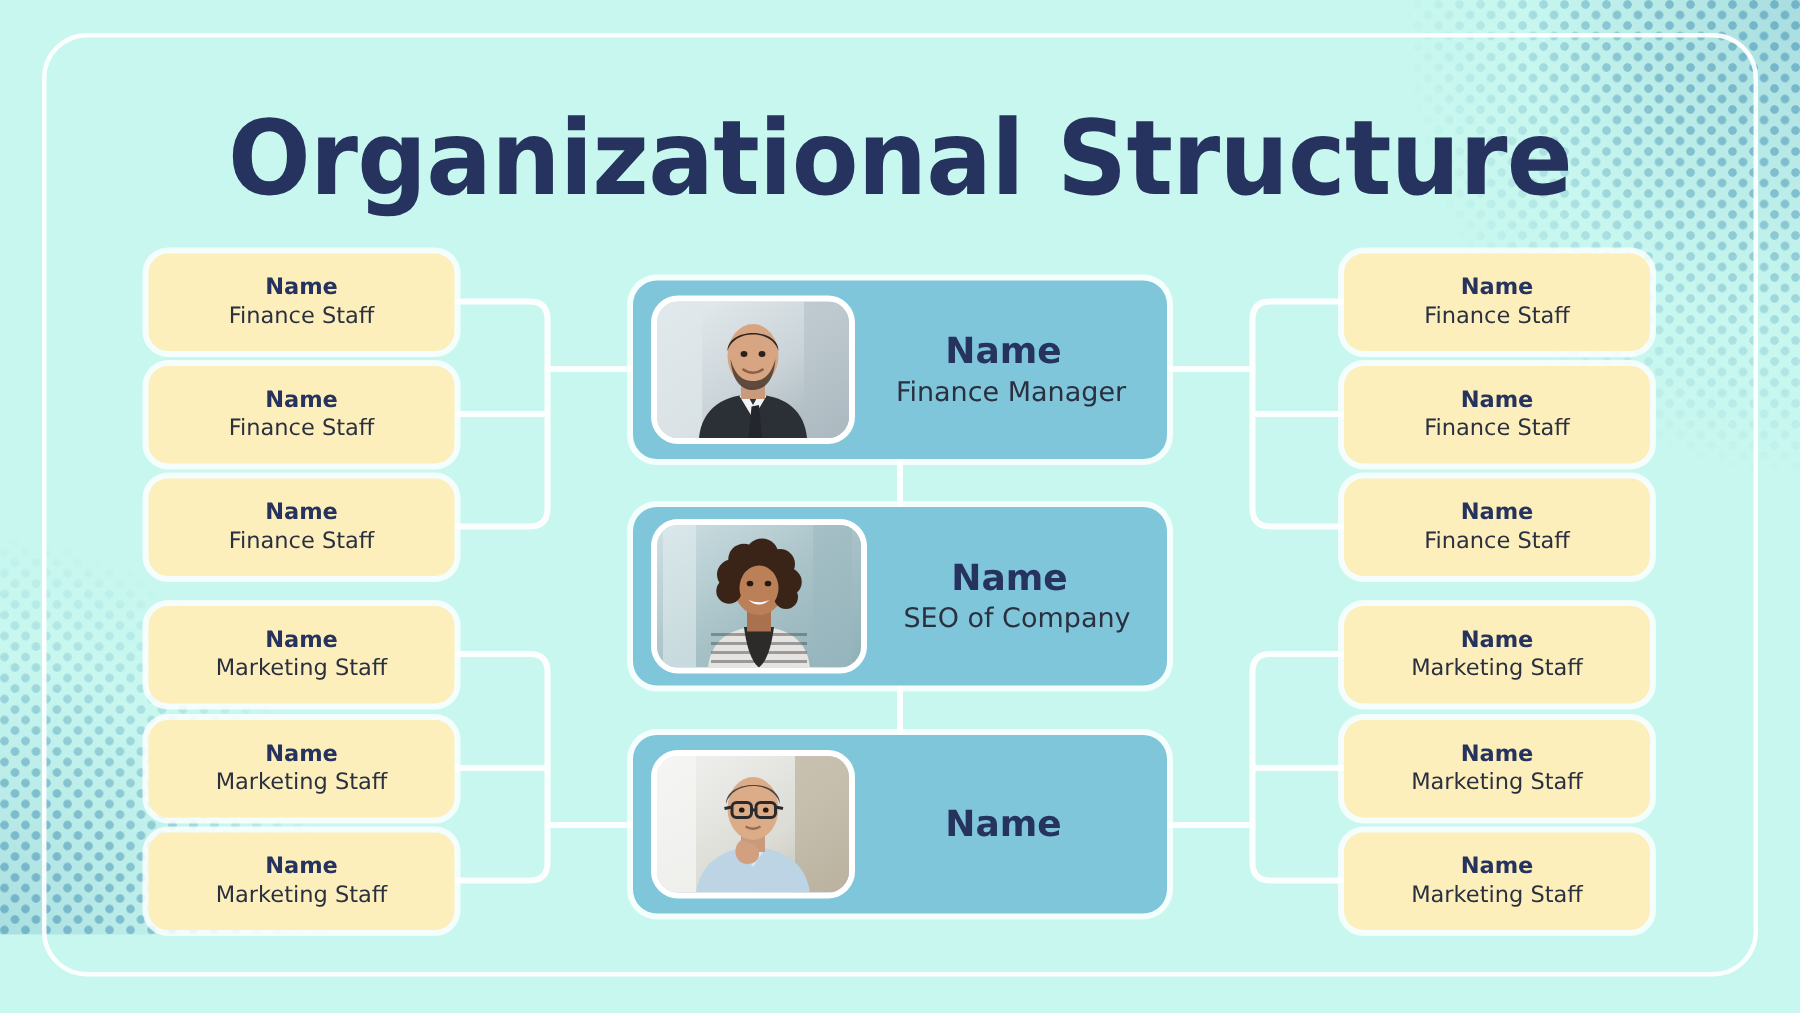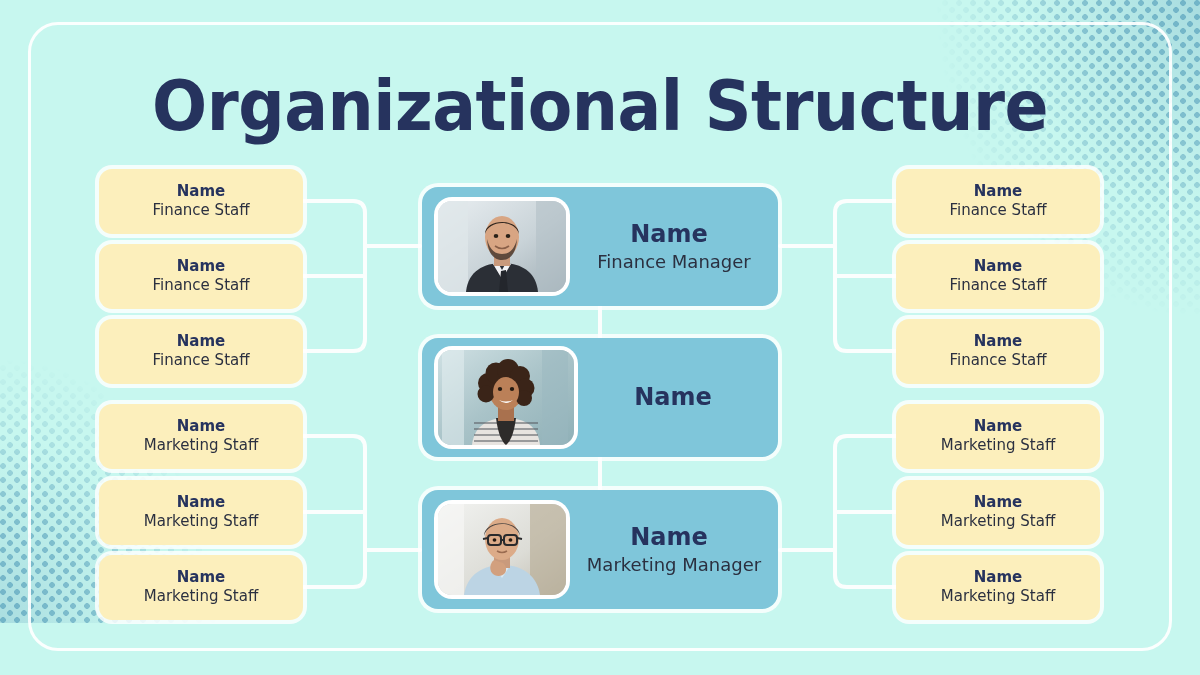--- a/index.html
+++ b/index.html
@@ -288,20 +288,21 @@
           <circle cx="86" cy="48" r="8"></circle>
         </g>
         <ellipse cx="68" cy="42" rx="13" ry="15" fill="#bb8058"></ellipse>
         <ellipse cx="62" cy="39" rx="2.2" ry="1.9" fill="#241a12"></ellipse>
         <ellipse cx="74" cy="39" rx="2.2" ry="1.9" fill="#241a12"></ellipse>
         <path d="M61 50 q7 6 14 0 q-7 3 -14 0 z" fill="#ffffff"></path>
       </svg>
     </div>
     <div class="txt">
       <div class="nm">Name</div>
+      <div class="rl">SEO of Company</div>
     </div>
   </div>
 
   <div class="mgr" style="left:422px;top:490px;">
     <div class="photo">
       <svg class="pv" viewBox="0 0 128 91" preserveAspectRatio="xMidYMid slice" aria-hidden="true">
         <defs>
           <linearGradient id="bgC" x1="0" y1="0" x2="1" y2="1">
             <stop offset="0%" stop-color="#f2f3f1"></stop>
             <stop offset="60%" stop-color="#dcdcd6"></stop>
@@ -330,17 +331,16 @@
         </g>
         <ellipse cx="56.5" cy="36" rx="1.9" ry="1.7" fill="#241a12"></ellipse>
         <ellipse cx="72.5" cy="36" rx="1.9" ry="1.7" fill="#241a12"></ellipse>
         <path d="M59 47 q5 3 10 0" stroke="#9a6b50" stroke-width="1.5" fill="none"></path>
 
         <path d="M56 56 c-4 3 -5 9 -2 13 c3 4 10 4 13 0 c2 -3 1 -8 -2 -10 z" fill="#d2a07e"></path>
       </svg>
     </div>
     <div class="txt">
       <div class="nm">Name</div>
-      <div class="rl">Marketing Manager</div>
     </div>
   </div>
 
 </div>
 
 </body></html>

